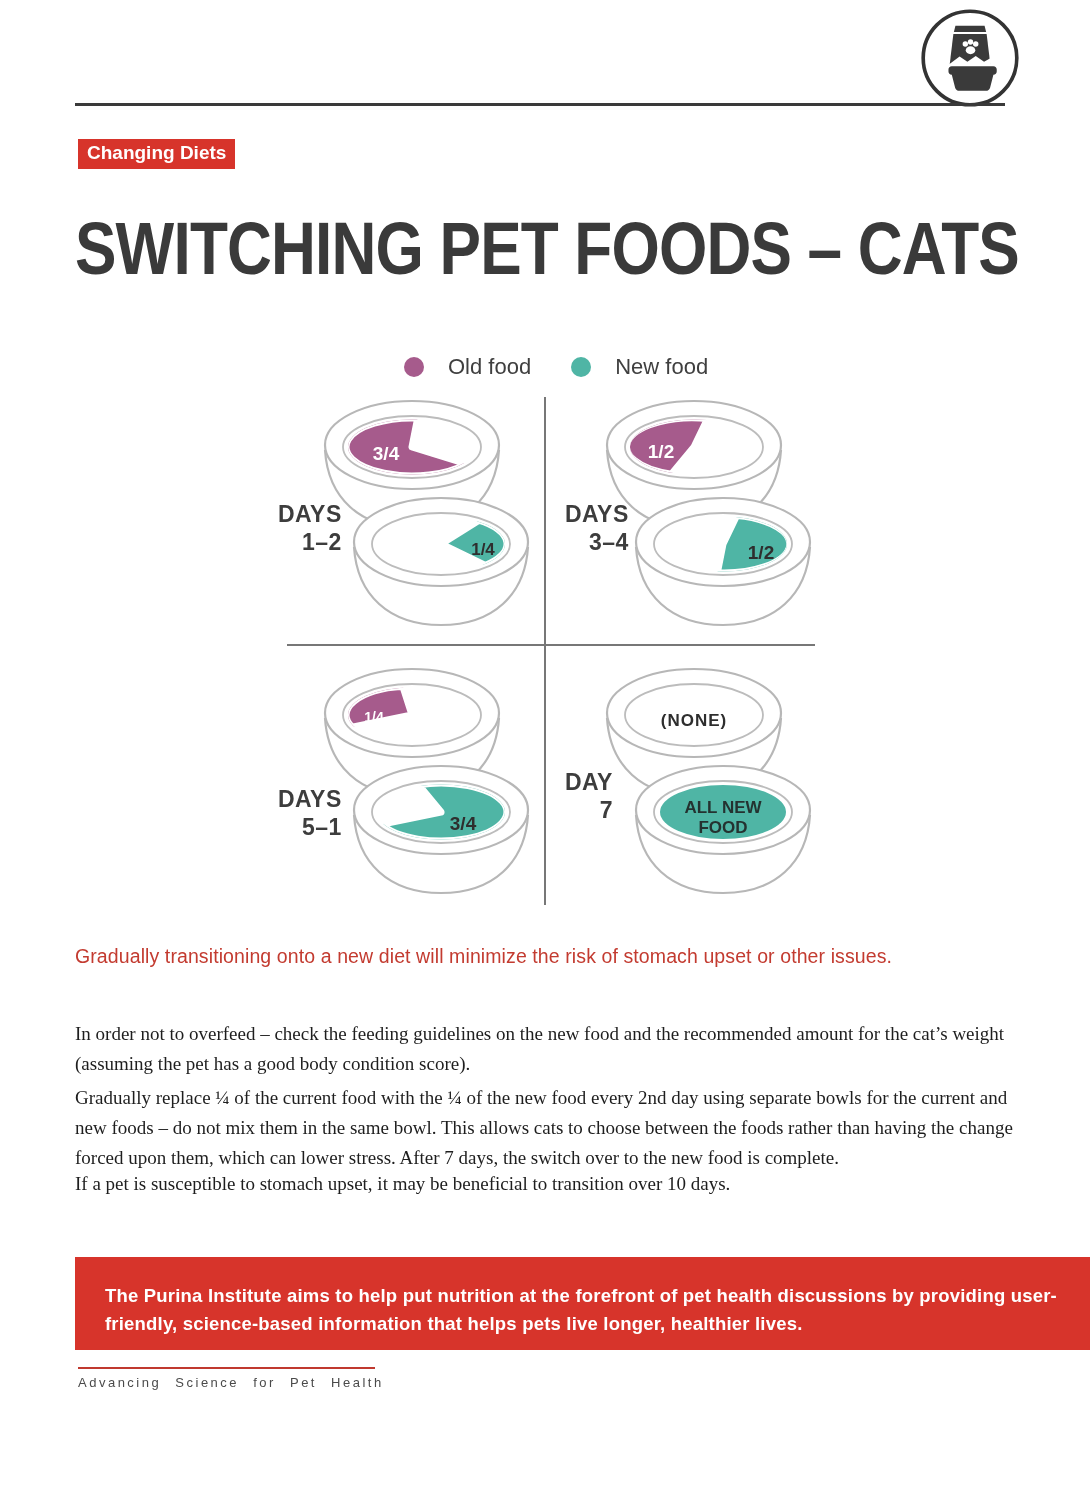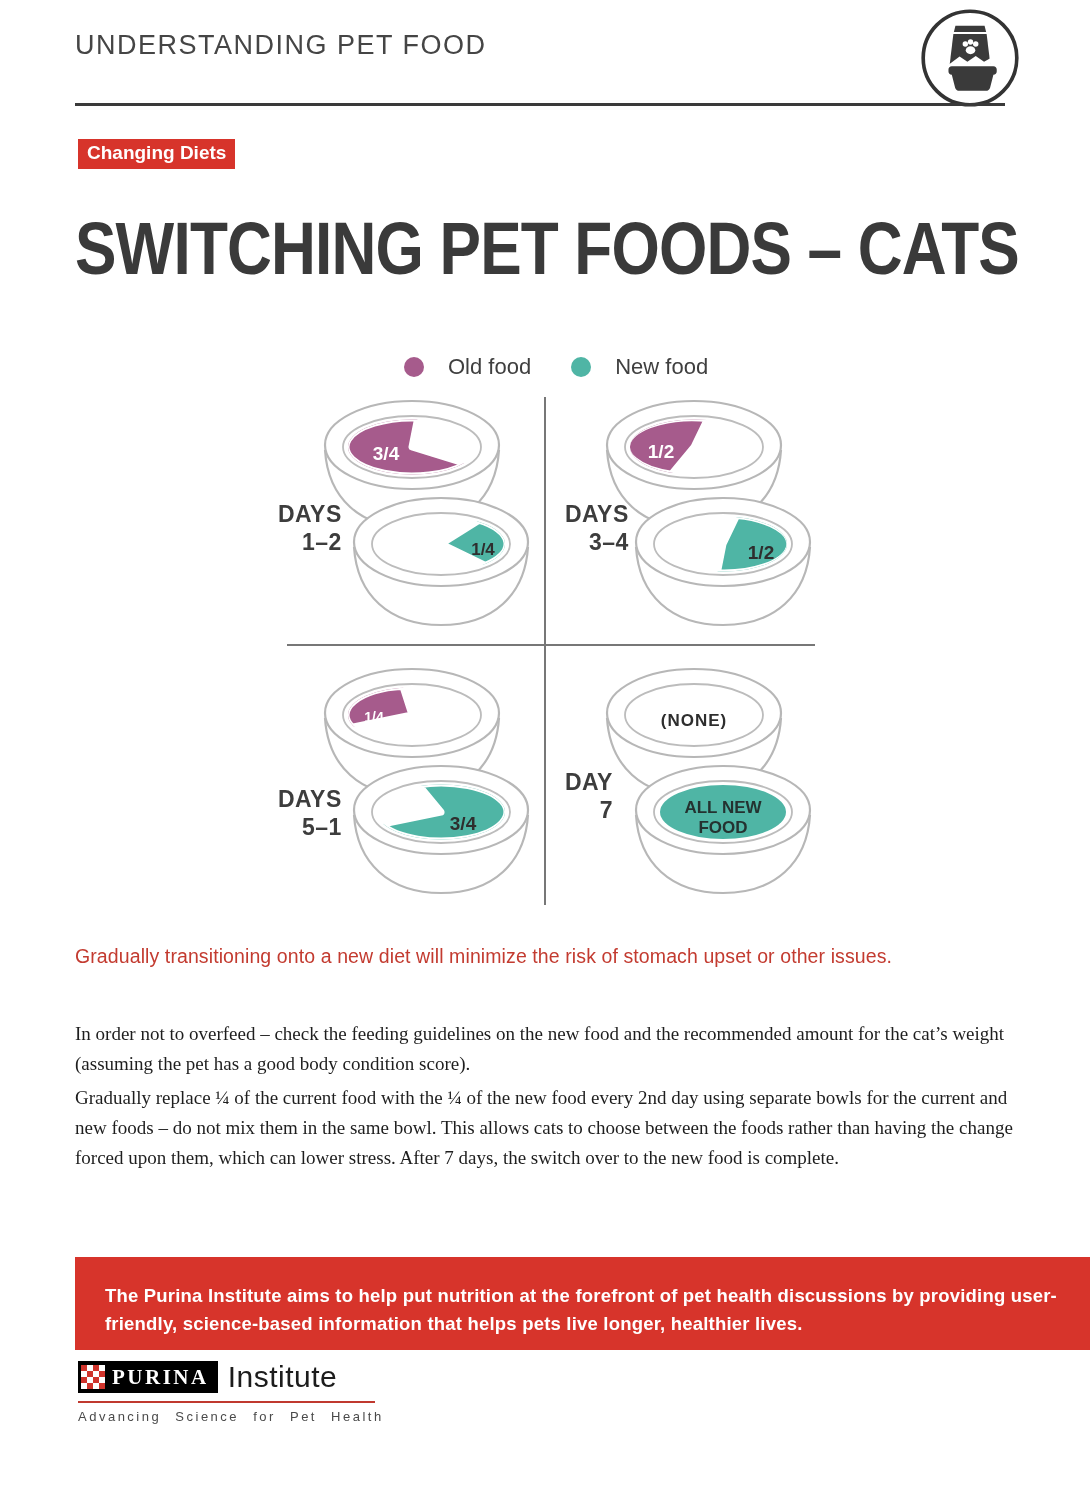--- a/index.html
+++ b/index.html
@@ -77,21 +77,20 @@
   
   .footer-bar{position:absolute;left:0;top:1458px;width:1090px;height:42px;background:#d7342b;}
   .footer-code{position:absolute;right:80px;top:0;line-height:42px;color:#fff;
                font-size:20px;font-weight:700;letter-spacing:1px;}
 </style>
 </head>
 <body>
 
 <div class="page">
 
-  <div class="hdr-title">UNDERSTANDING PET FOOD</div>
   <div class="hdr-icon">
     <svg width="104" height="104" viewBox="0 0 100 100">
       <circle cx="50" cy="50" r="45" fill="#fff" stroke="#333" stroke-width="3.5"></circle>
       <path d="M36 19 h28 l1.5 6 h-31 z" fill="#3a3a3a"></path>
       <path d="M34 27 h32 l3.5 29 h-39 z" fill="#3a3a3a"></path>
       <circle cx="45.5" cy="36.5" r="2.6" fill="#fff"></circle>
       <circle cx="50.5" cy="34.6" r="2.6" fill="#fff"></circle>
       <circle cx="55.5" cy="36.5" r="2.6" fill="#fff"></circle>
       <ellipse cx="50.5" cy="42.5" rx="4.6" ry="3.8" fill="#fff"></ellipse>
       <path d="M30 56 L40 48.5 L47.5 53.5 L55.5 48 L63.5 53.5 L70 50 L70 57.5 L30 57.5 Z" fill="#fff"></path>
@@ -224,39 +223,23 @@
     </g>
   </svg>
   <div class="quad-label ql4">
     <div>DAY</div>
     <div>7</div>
   </div>
 
   <div class="highlight">Gradually transitioning onto a new diet will minimize the risk of stomach upset or other issues.</div>
   <p class="para p1">In order not to overfeed – check the feeding guidelines on the new food and the recommended amount for the cat’s weight (assuming the pet has a good body condition score).</p>
   <p class="para p2">Gradually replace ¼ of the current food with the ¼ of the new food every 2nd day using separate bowls for the current and new foods – do not mix them in the same bowl. This allows cats to choose between the foods rather than having the change forced upon them, which can lower stress. After 7 days, the switch over to the new food is complete.</p>
+  <p class="para p3">If a pet is susceptible to stomach upset, it may be beneficial to transition over 10 days.</p>
 
   <div class="banner">The Purina Institute aims to help put nutrition at the forefront of pet health discussions by providing user-friendly, science-based information that helps pets live longer, healthier lives.</div>
 
   <div class="logo">
-    <div class="logo-row">
-      <div class="logo-black">
-        <svg width="24" height="24" viewBox="0 0 24 24">
-          <rect x="0" y="0" width="24" height="24" fill="#fff"></rect>
-          <rect x="0" y="0" width="6" height="6" fill="#d0342c"></rect>
-            <rect x="12" y="0" width="6" height="6" fill="#d0342c"></rect>
-          <rect x="6" y="6" width="6" height="6" fill="#d0342c"></rect>
-            <rect x="18" y="6" width="6" height="6" fill="#d0342c"></rect>
-          <rect x="0" y="12" width="6" height="6" fill="#d0342c"></rect>
-            <rect x="12" y="12" width="6" height="6" fill="#d0342c"></rect>
-          <rect x="6" y="18" width="6" height="6" fill="#d0342c"></rect>
-            <rect x="18" y="18" width="6" height="6" fill="#d0342c"></rect>
-        </svg>
-        <span class="logo-purina">PURINA</span>
-      </div>
-      <span class="logo-institute">Institute</span>
-    </div>
     <div class="logo-rule"></div>
     <div class="logo-tagline">Advancing Science for Pet Health</div>
   </div>
 
 
 </div>
 
 </body></html>

